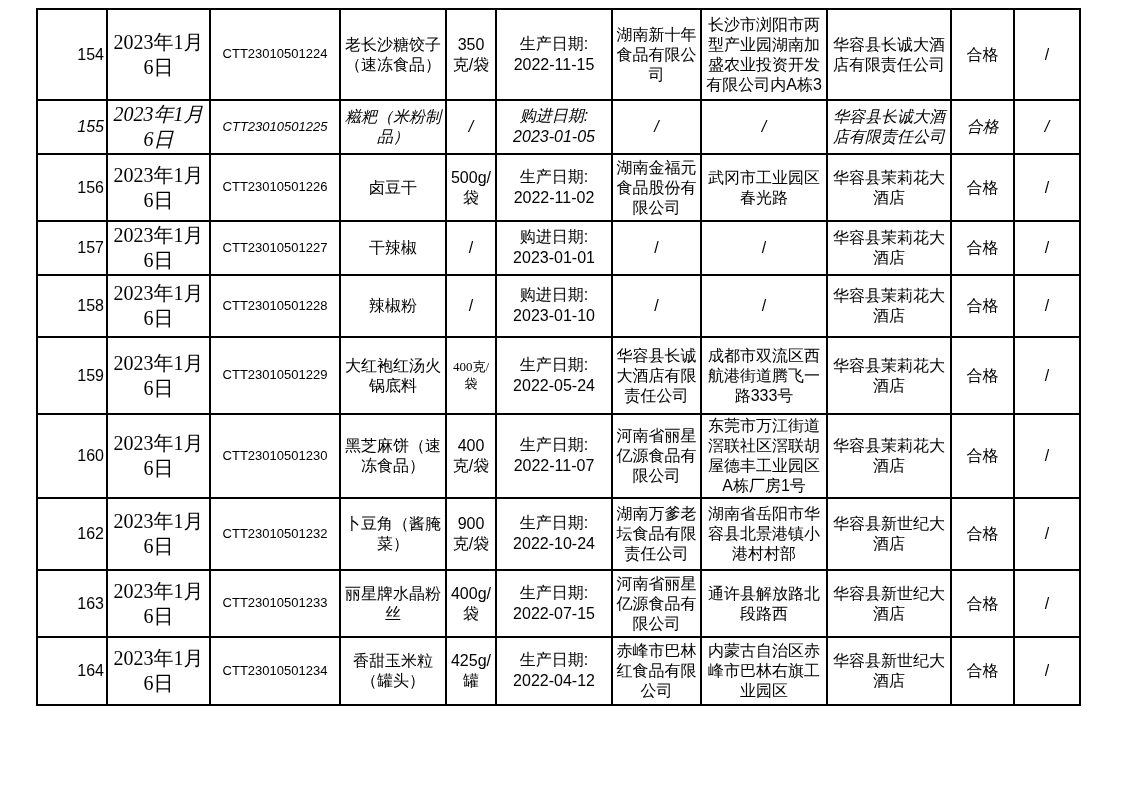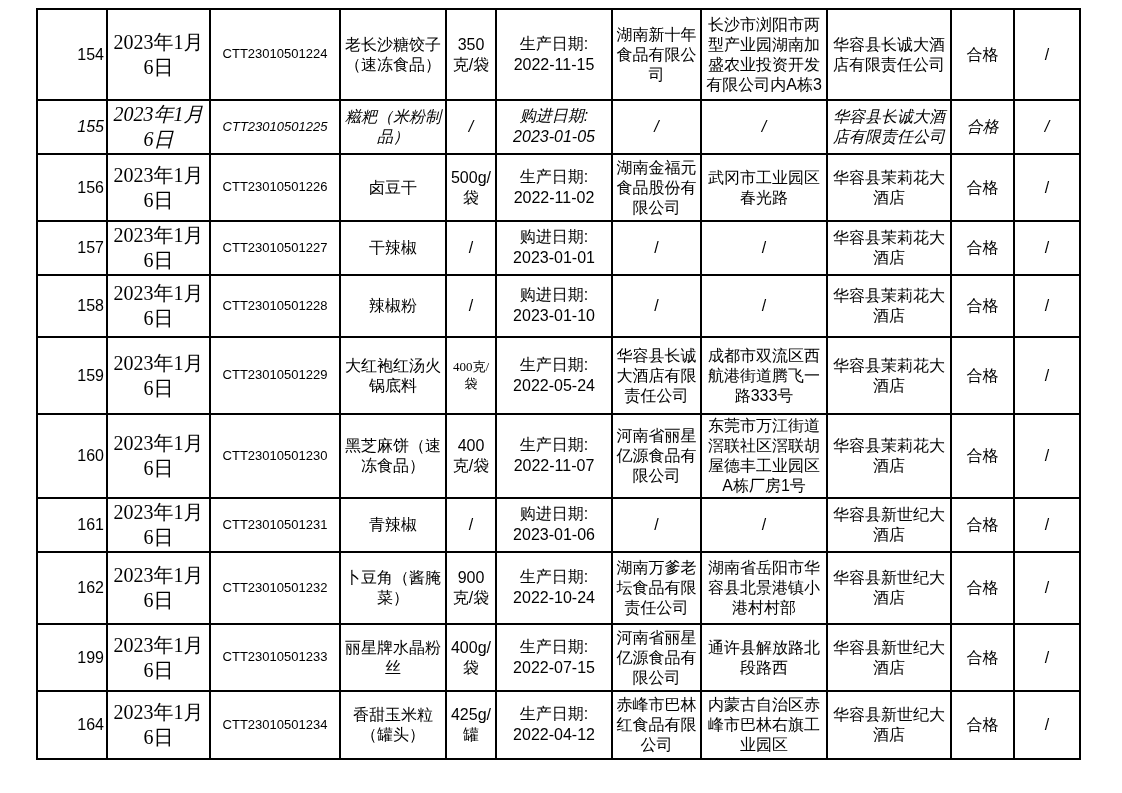--- a/index.html
+++ b/index.html
@@ -152,54 +152,38 @@
           <td class="c-dateinfo">
             <div>生产日期:</div>
             <div>2022-11-07</div>
           </td>
           <td class="c-mfr">河南省丽星亿源食品有限公司</td>
           <td class="c-addr">东莞市万江街道滘联社区滘联胡屋德丰工业园区A栋厂房1号</td>
           <td class="c-unit">华容县茉莉花大酒店</td>
           <td class="c-result">合格</td>
           <td class="c-remark">/</td>
         </tr>
-        <tr style="height: 47px;">
-          <td class="c-no">161</td>
-          <td class="c-date serif">2023年1月6日</td>
-          <td class="c-code">CTT23010501231</td>
-          <td class="c-name">青辣椒</td>
-          <td class="c-spec">/</td>
-          <td class="c-dateinfo">
-            <div>购进日期:</div>
-            <div>2023-01-06</div>
-          </td>
-          <td class="c-mfr">/</td>
-          <td class="c-addr">/</td>
-          <td class="c-unit">华容县新世纪大酒店</td>
-          <td class="c-result">合格</td>
-          <td class="c-remark">/</td>
-        </tr>
         <tr style="height: 72px;">
           <td class="c-no">162</td>
           <td class="c-date serif">2023年1月6日</td>
           <td class="c-code">CTT23010501232</td>
           <td class="c-name">卜豆角（酱腌菜）</td>
           <td class="c-spec">900克/袋</td>
           <td class="c-dateinfo">
             <div>生产日期:</div>
             <div>2022-10-24</div>
           </td>
           <td class="c-mfr">湖南万爹老坛食品有限责任公司</td>
           <td class="c-addr">湖南省岳阳市华容县北景港镇小港村村部</td>
           <td class="c-unit">华容县新世纪大酒店</td>
           <td class="c-result">合格</td>
           <td class="c-remark">/</td>
         </tr>
         <tr style="height: 67px;">
-          <td class="c-no">199</td>
+          <td class="c-no">163</td>
           <td class="c-date serif">2023年1月6日</td>
           <td class="c-code">CTT23010501233</td>
           <td class="c-name">丽星牌水晶粉丝</td>
           <td class="c-spec">400g/袋</td>
           <td class="c-dateinfo">
             <div>生产日期:</div>
             <div>2022-07-15</div>
           </td>
           <td class="c-mfr">河南省丽星亿源食品有限公司</td>
           <td class="c-addr">通许县解放路北段路西</td>

